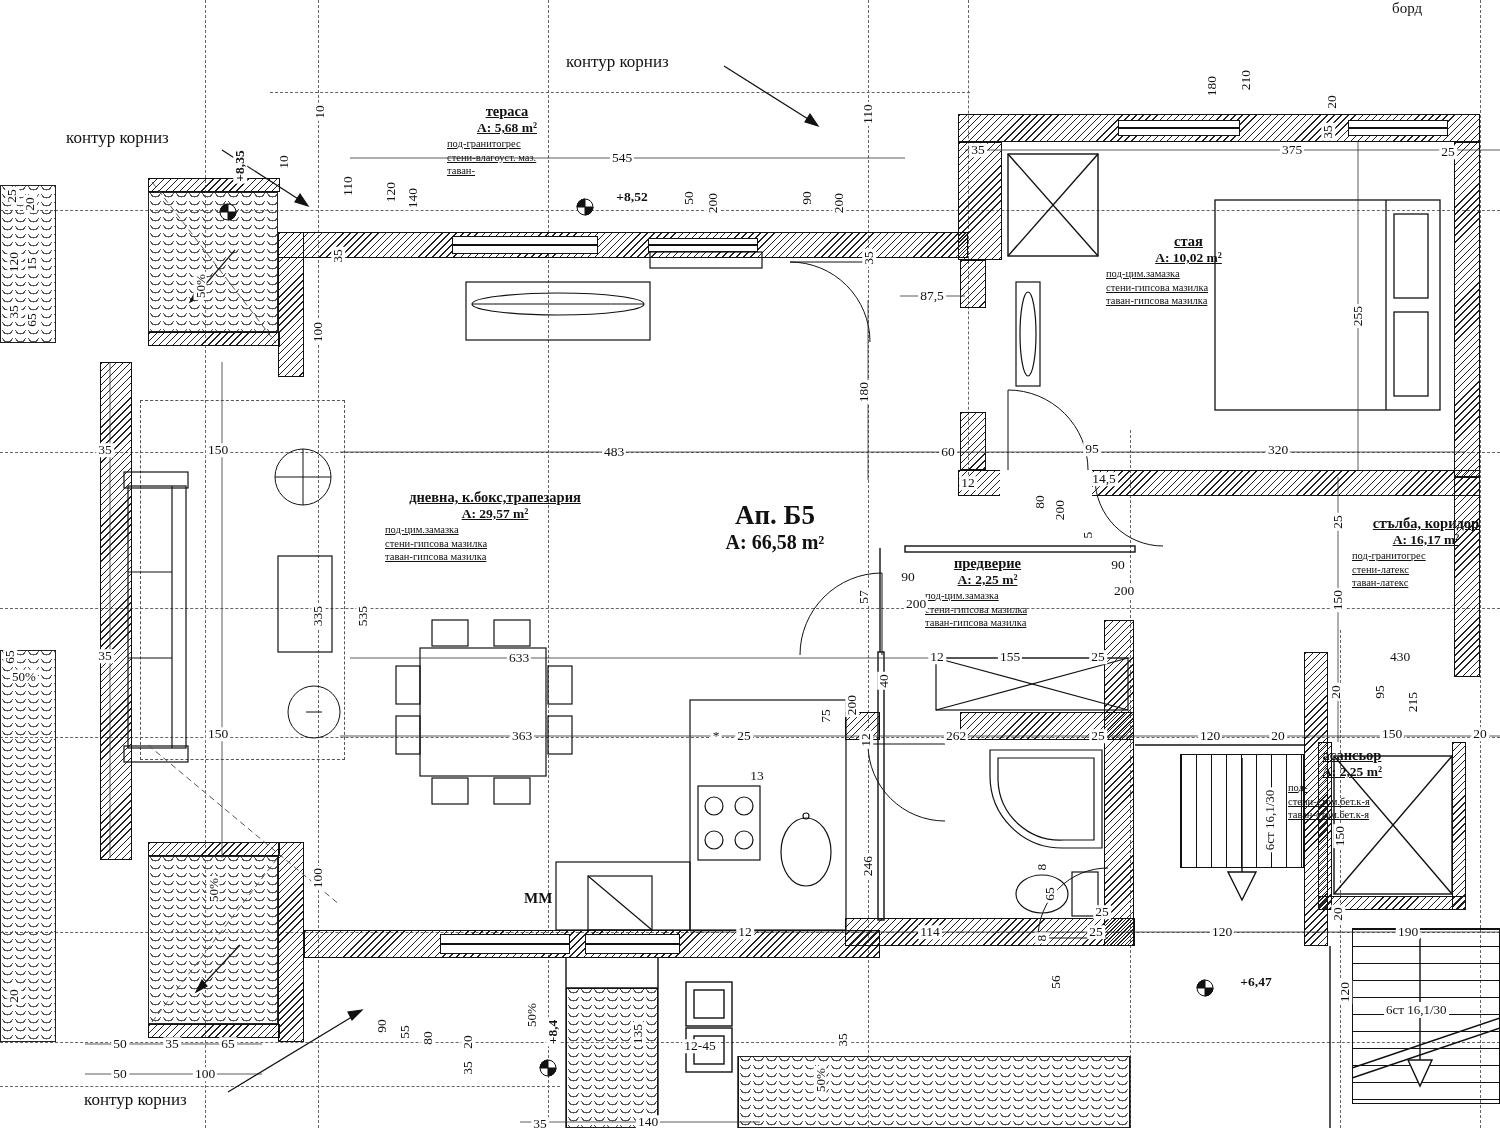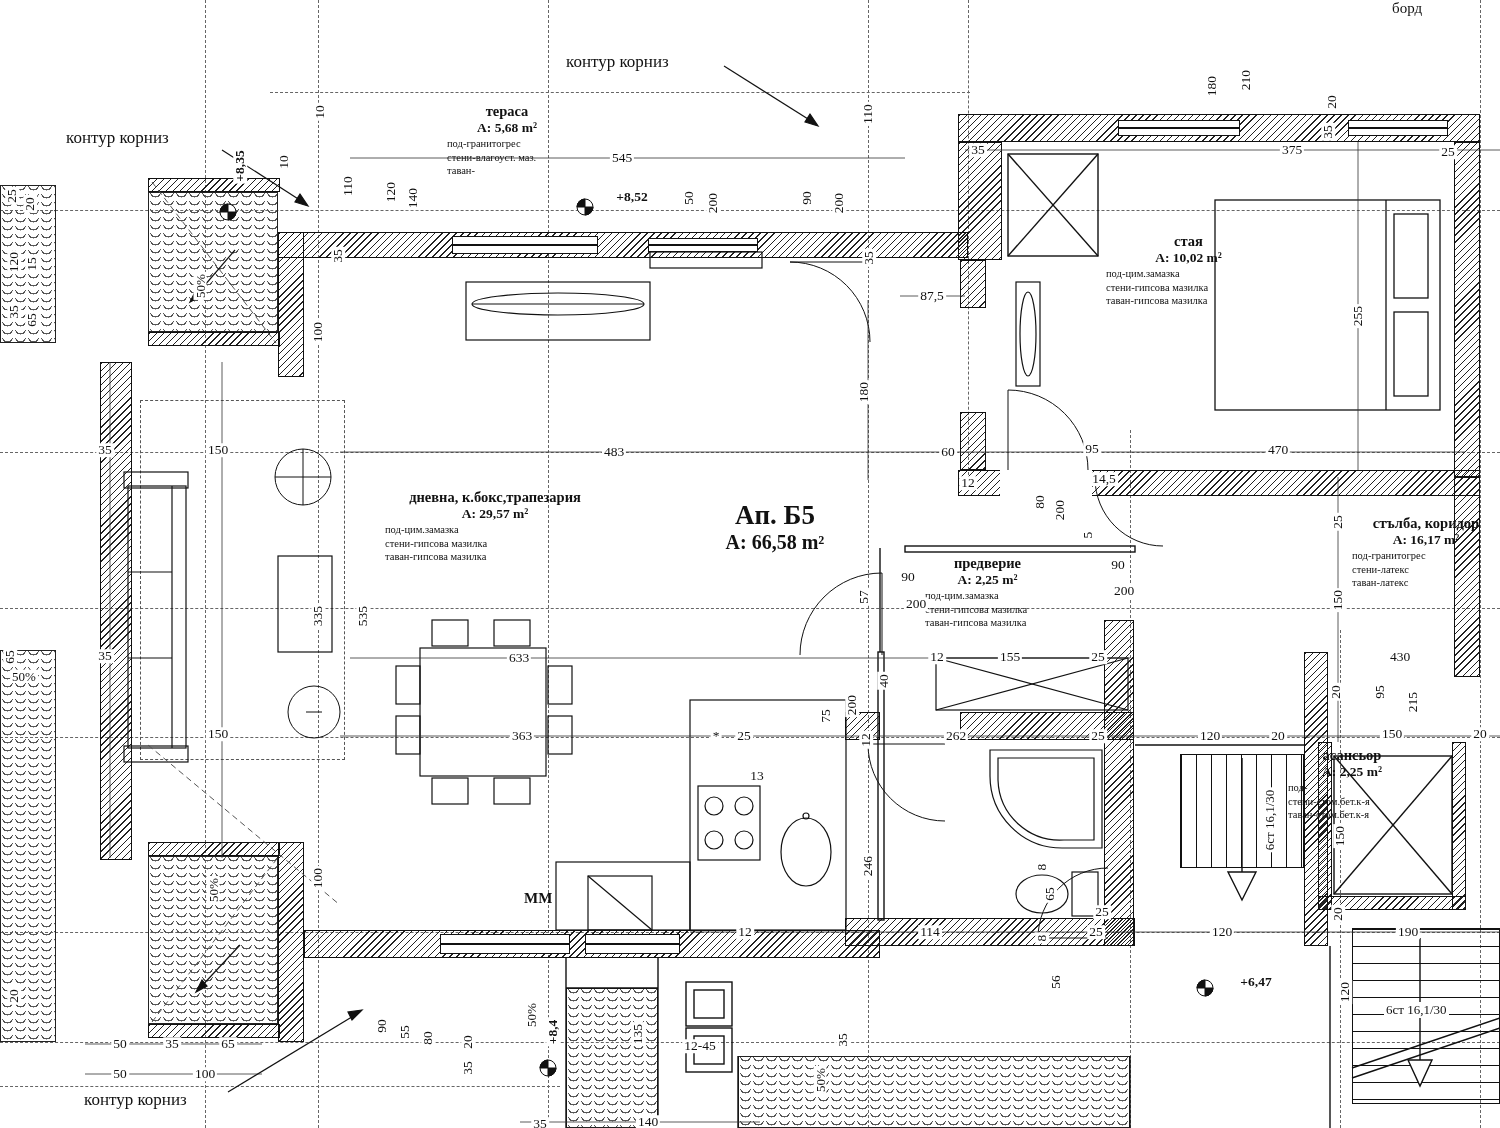--- a/index.html
+++ b/index.html
@@ -22,21 +22,21 @@
   .stairs.v{background:repeating-linear-gradient(90deg,#111 0 1px,transparent 1px 15px);}
   .stairs.h{background:repeating-linear-gradient(180deg,#111 0 1px,transparent 1px 17px);}
   .dash-rect{position:absolute;border:1px dashed #555;box-sizing:border-box;}
   svg.linework{position:absolute;left:0;top:0;pointer-events:none;}
   
   .dim{position:absolute;transform:translate(-50%,-50%);font-size:13.5px;line-height:1;
        background:#fff;padding:0 2px;white-space:nowrap;}
   .dim.rot{transform:translate(-50%,-50%) rotate(-90deg);}
   .dim.lvl{font-weight:bold;}
   .dim.slope{font-size:13px;}
-  .room{position:absolute;text-align:center;line-height:1.25;}
+  .room{position:absolute;text-align:center;line-height:1.25;text-decoration:underline;}
   .rname{font-weight:bold;font-size:14.5px;white-space:nowrap;}
   .rarea{font-weight:bold;font-size:13.5px;white-space:nowrap;}
   .rfin{font-size:10.5px;text-align:left;line-height:1.3;white-space:nowrap;}
   .anno{position:absolute;font-size:17px;white-space:nowrap;}
   .anno.small{font-size:15px;}
   .apt{position:absolute;text-align:center;font-weight:bold;}
   .apt .l1{font-size:27px;}
   .apt .l2{font-size:20px;}
   .stair-run{position:absolute;font-size:13px;background:#fff;padding:0 2px;white-space:nowrap;}
   .stair-run.rot{transform:rotate(-90deg);transform-origin:center;}
@@ -377,21 +377,21 @@
       <span class="dim rot" style="left: 30px; top: 204px;">20</span>
       <span class="dim rot" style="left: 14px; top: 262px;">120</span>
       <span class="dim rot" style="left: 32px; top: 264px;">15</span>
       <span class="dim rot" style="left: 14px; top: 312px;">35</span>
       <span class="dim rot" style="left: 32px; top: 320px;">65</span>
       <span class="dim" style="left: 218px; top: 450px;">150</span>
       <span class="dim" style="left: 105px; top: 450px;">35</span>
       <span class="dim" style="left: 614px; top: 452px;">483</span>
       <span class="dim" style="left: 948px; top: 452px;">60</span>
       <span class="dim" style="left: 1092px; top: 449px;">95</span>
-      <span class="dim" style="left: 1278px; top: 450px;">470</span>
+      <span class="dim" style="left: 1278px; top: 450px;">320</span>
       <span class="dim" style="left: 968px; top: 483px;">12</span>
       <span class="dim" style="left: 1104px; top: 479px;">14,5</span>
       <span class="dim rot" style="left: 1040px; top: 502px;">80</span>
       <span class="dim rot" style="left: 1060px; top: 510px;">200</span>
       <span class="dim rot" style="left: 1088px; top: 535px;">5</span>
       <span class="dim rot" style="left: 1338px; top: 522px;">25</span>
       <span class="dim rot" style="left: 1338px; top: 600px;">150</span>
       <span class="dim" style="left: 908px; top: 577px;">90</span>
       <span class="dim" style="left: 916px; top: 604px;">200</span>
       <span class="dim rot" style="left: 864px; top: 597px;">57</span>

